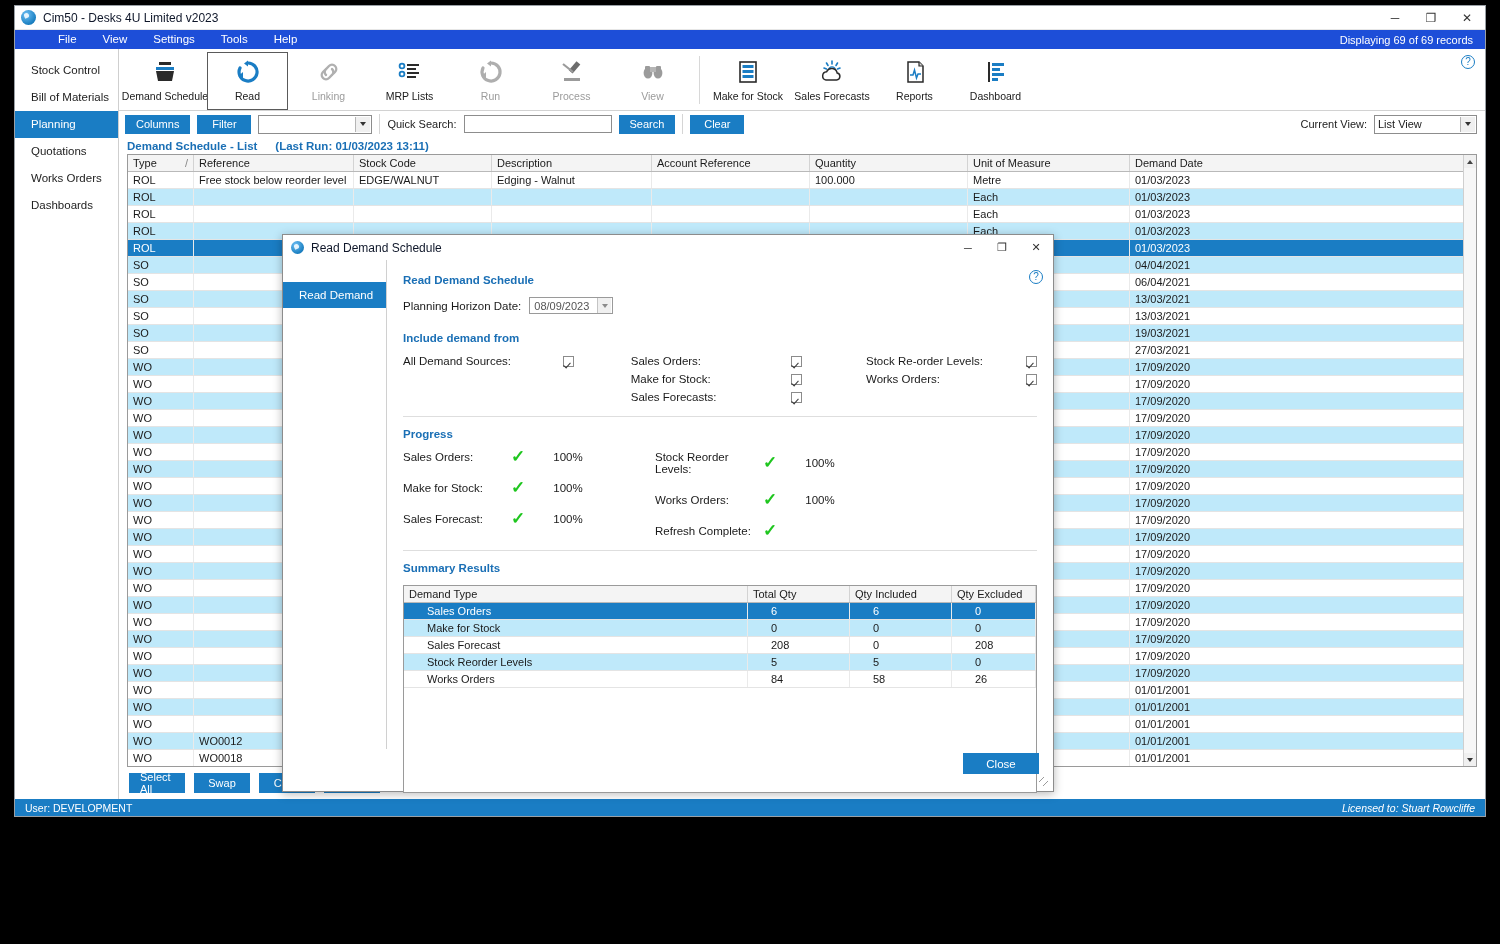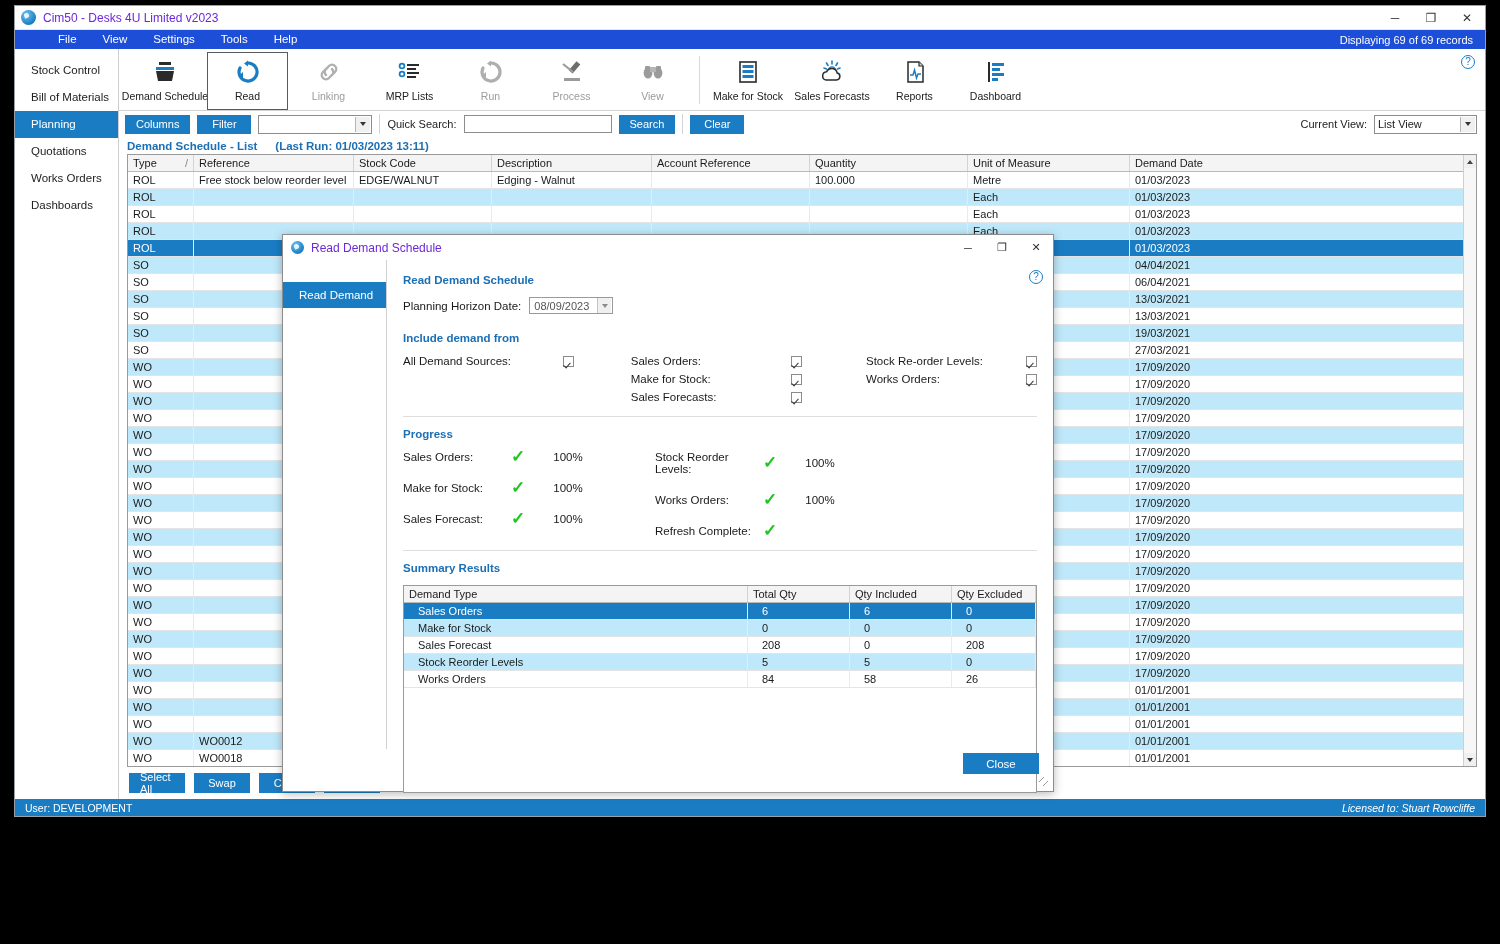--- a/index.html
+++ b/index.html
@@ -32,21 +32,21 @@
   .tb-icon {
     width: 15px; height: 15px; border-radius: 50%;
     background: radial-gradient(circle at 35% 30%, #6fc0f5 0%, #1a7fc1 70%, #0e5e96 100%);
     margin-right: 7px; position: relative; flex: 0 0 15px;
   }
   .tb-icon:after {
     content: ""; position: absolute; left: 3px; top: 3px;
     width: 5px; height: 5px; background: rgba(255,255,255,.85);
     border-radius: 50% 50% 50% 0; transform: rotate(-25deg);
   }
-  .tb-title { font-size: 12px; color: #6d28d9; }
+  .tb-title { font-size: 12px; color: #0f172a; }
   .tb-buttons { margin-left: auto; display: flex; height: 100%; }
   .tb-btn {
     width: 36px; height: 100%;
     display: flex; align-items: center; justify-content: center;
     color: #333; font-size: 12px;
   }
 
   
   .menubar {
     height: 19px; flex: 0 0 19px;
@@ -254,21 +254,21 @@
   .prog-row { display: flex; align-items: center; font-size: 11.5px; }
   .prog-row .lbl { width: 108px; }
   .prog-row .pct { width: 46px; margin-left: 28px; }
   .tick { color: #1fc61f; font-size: 17px; line-height: 12px; font-weight: bold; }
 
   
   .sum-table { border: 1px solid #9a9a9a; height: 208px; display: flex; flex-direction: column; background: #fff; }
   .sum-head { display: flex; height: 17px; flex: 0 0 17px; background: #f4f4f4; border-bottom: 1px solid #b9b9b9; font-size: 11px; }
   .sum-head .cell { border-right: 1px solid #d3d3d3; padding-left: 5px; display: flex; align-items: center; }
   .sum-row { display: flex; height: 17px; font-size: 11px; border-bottom: 1px solid #e4e4e4; }
-  .sum-row .cell { border-right: 1px solid #eaeaea; padding-left: 14px; display: flex; align-items: center; }
+  .sum-row .cell { border-right: 1px solid #eaeaea; padding-left: 23px; display: flex; align-items: center; }
   .sum-row.alt { background: #bfe9fa; }
   .sum-row.sel { background: #1a7dc4; color: #fff; }
   .s-c0 { width: 344px; flex: 0 0 344px; }
   .s-c1 { width: 102px; flex: 0 0 102px; }
   .s-c2 { width: 102px; flex: 0 0 102px; }
   .s-c3 { flex: 1 1 auto; }
   .sum-fill { flex: 1 1 auto; }
 
   .dlg-foot { height: 42px; flex: 0 0 42px; position: relative; }
   .close-btn {

